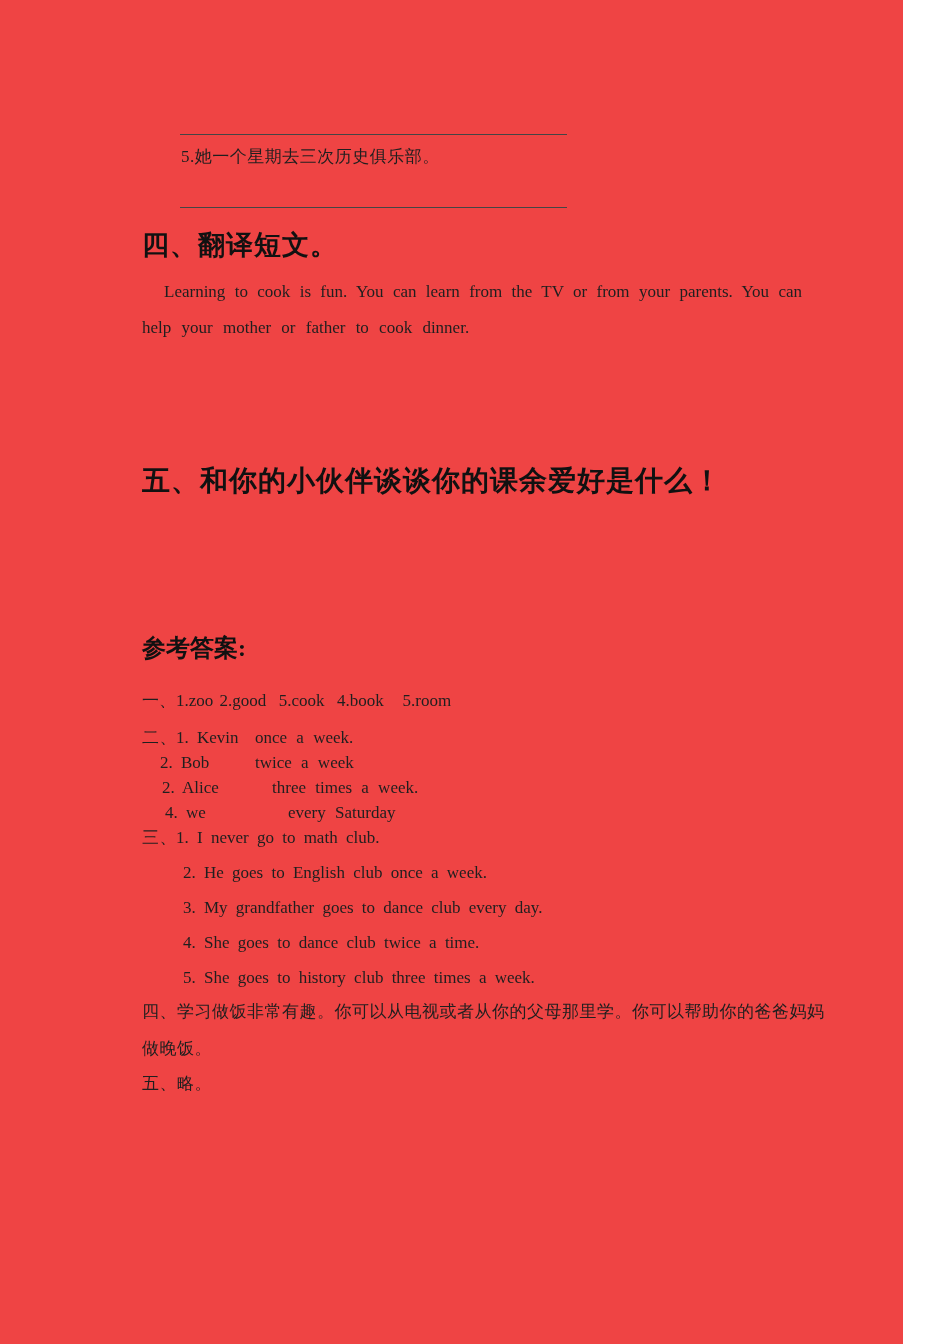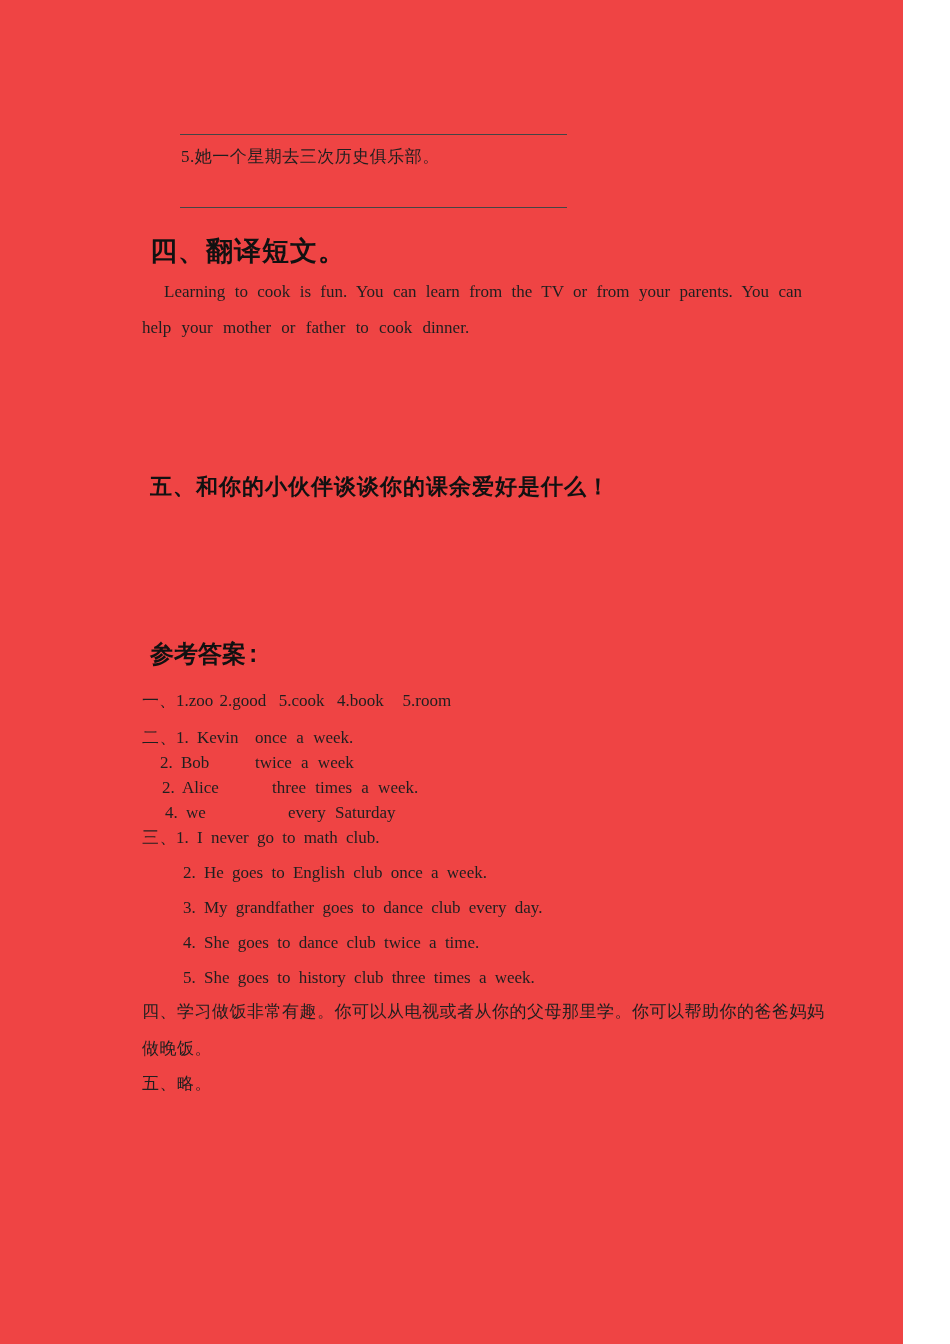--- a/index.html
+++ b/index.html
@@ -32,28 +32,28 @@
   }
   .en-line {
     position: absolute;
     font-size: 17px;
     line-height: 24px;
     word-spacing: 4px;
     white-space: pre-wrap;
   }
   .heading {
     position: absolute;
-    margin: 8px;
+    margin: 0;
     font-weight: 700;
     color: #111111;
     white-space: nowrap;
-    font-family: Liberation Mono, monospace;
+    font-family: Liberation Serif, serif;
   }
   .heading-lg { font-size: 27px; line-height: 34px; letter-spacing: 1px; }
-  .heading-md { font-size: 22px; line-height: 30px; letter-spacing: 1px; }
+  .heading-md { font-size: 28px; line-height: 30px; letter-spacing: 1px; }
   .heading-ans { font-size: 24px; line-height: 32px; }
   .passage-line {
     position: absolute;
     left: 142px;
     width: 660px;
     font-size: 17px;
     line-height: 26px;
   }
   .justify-full {
     text-align: justify;

